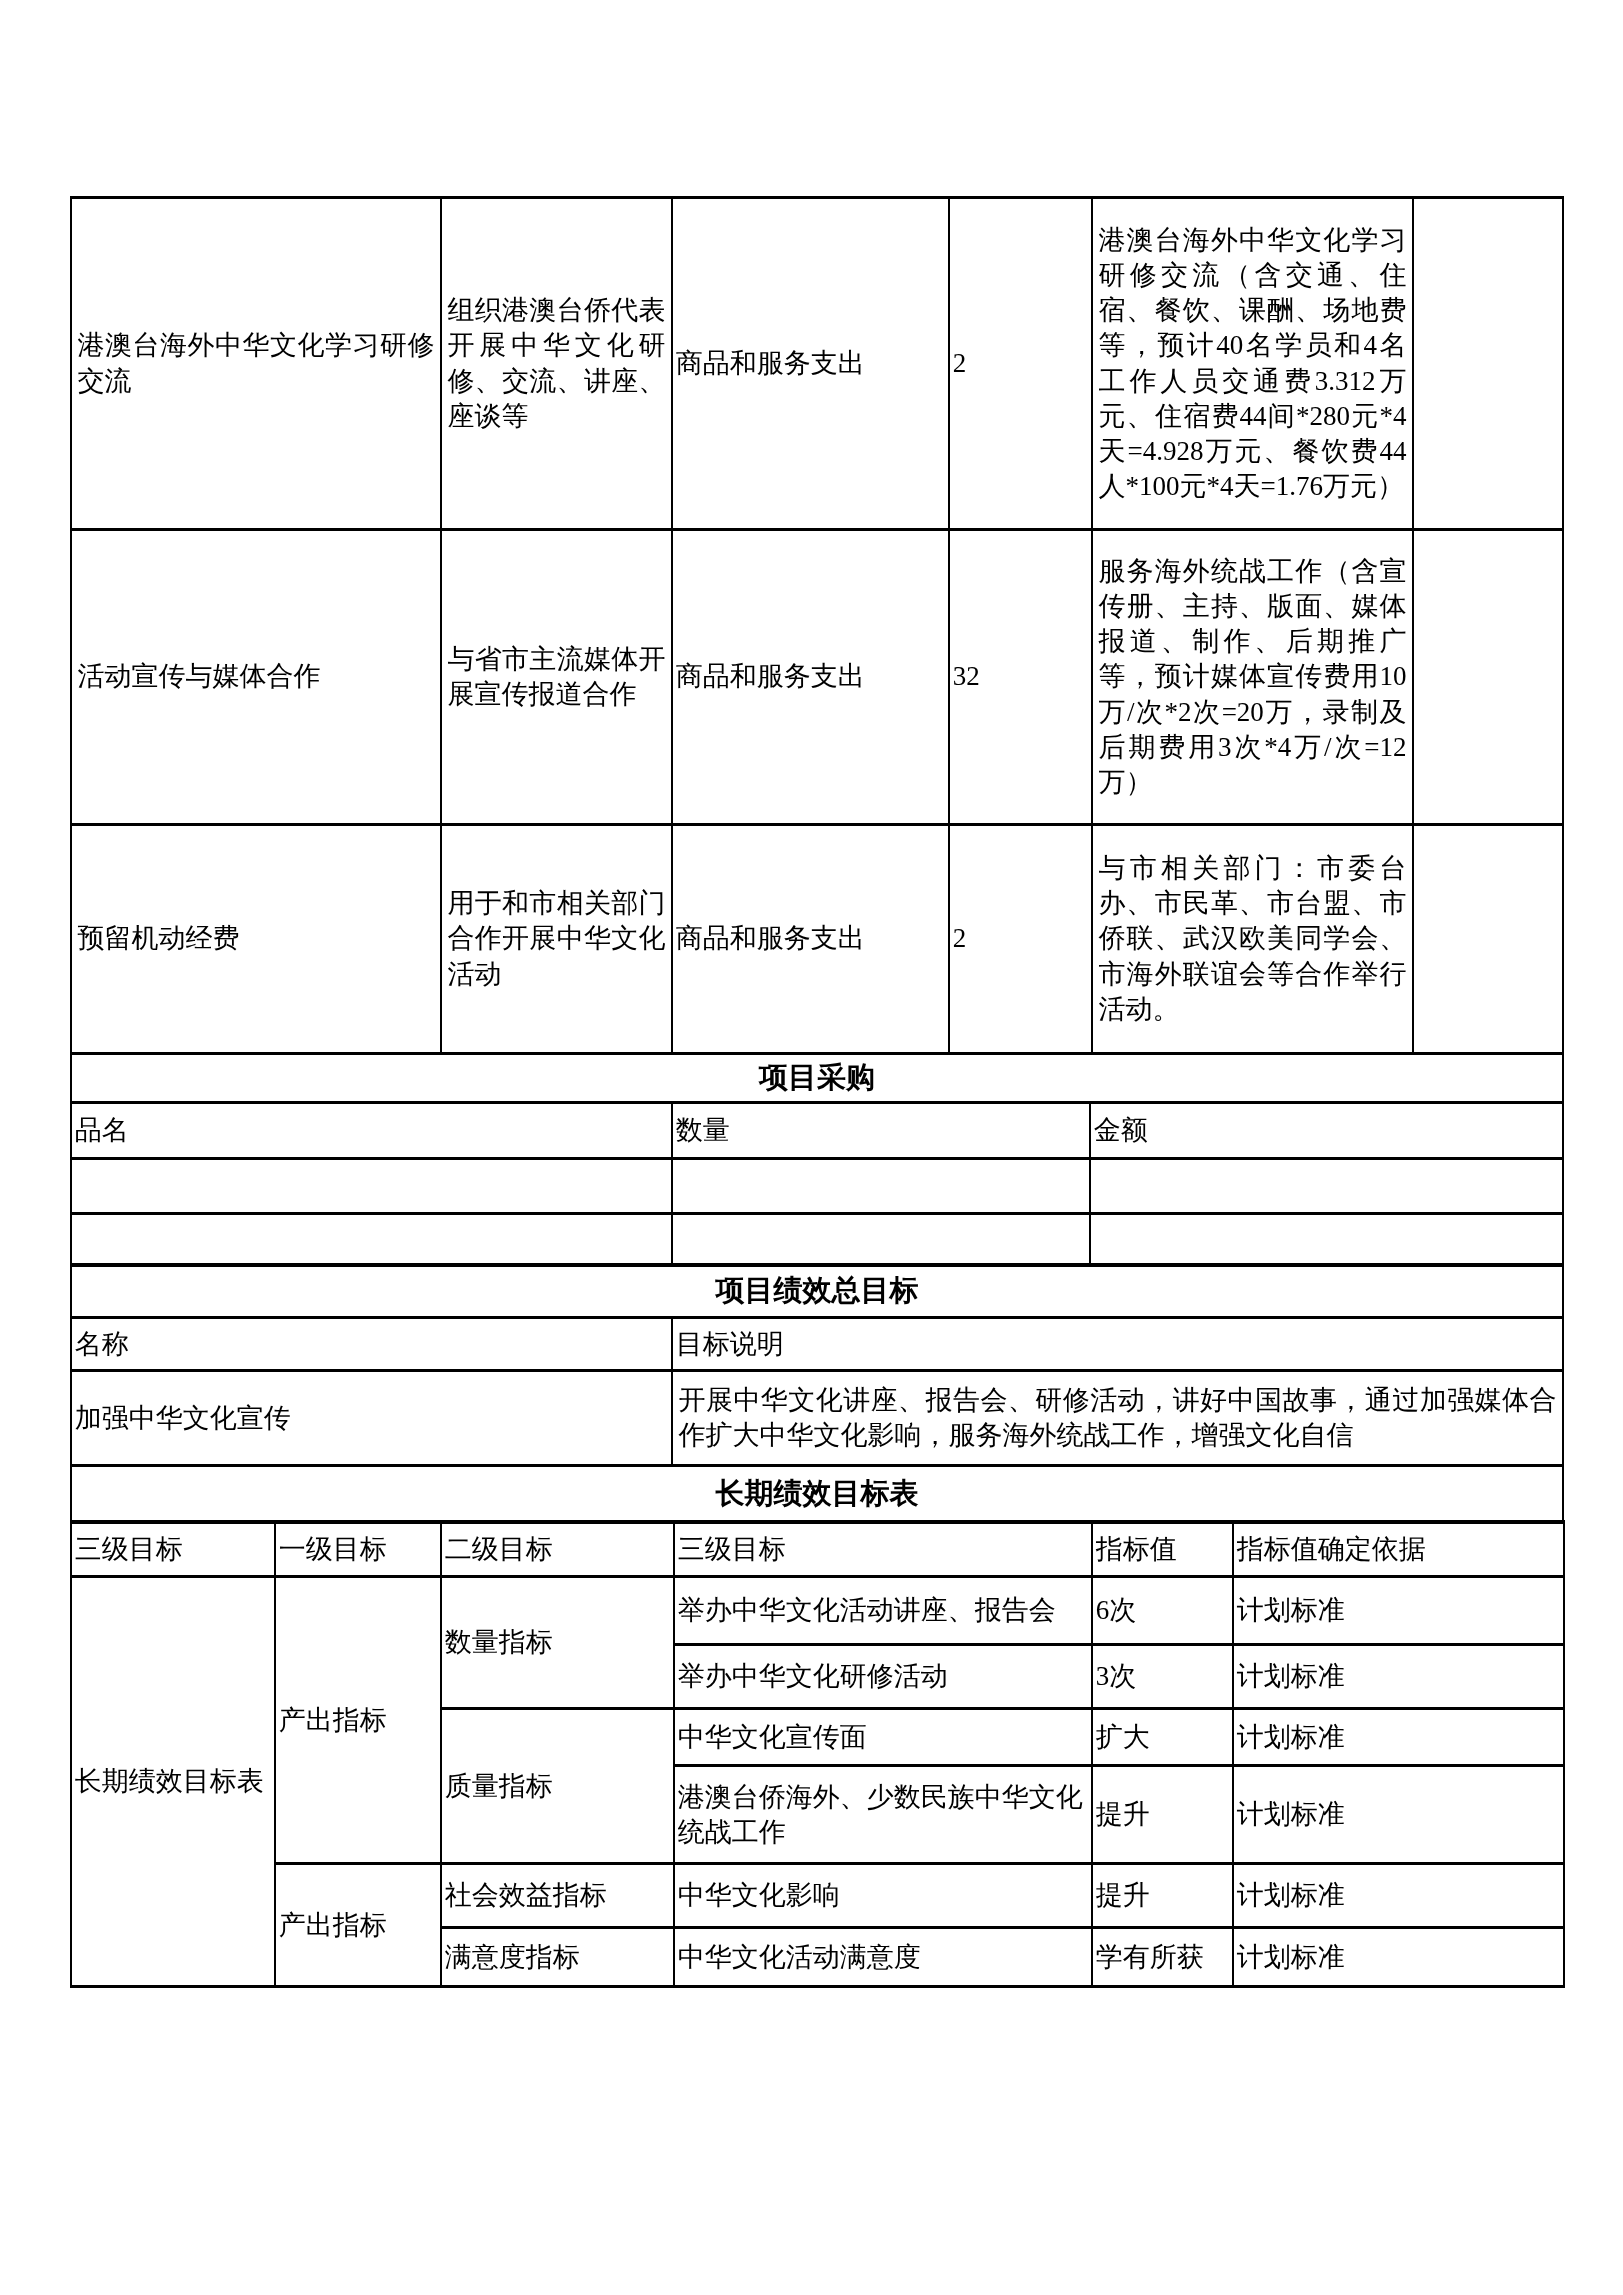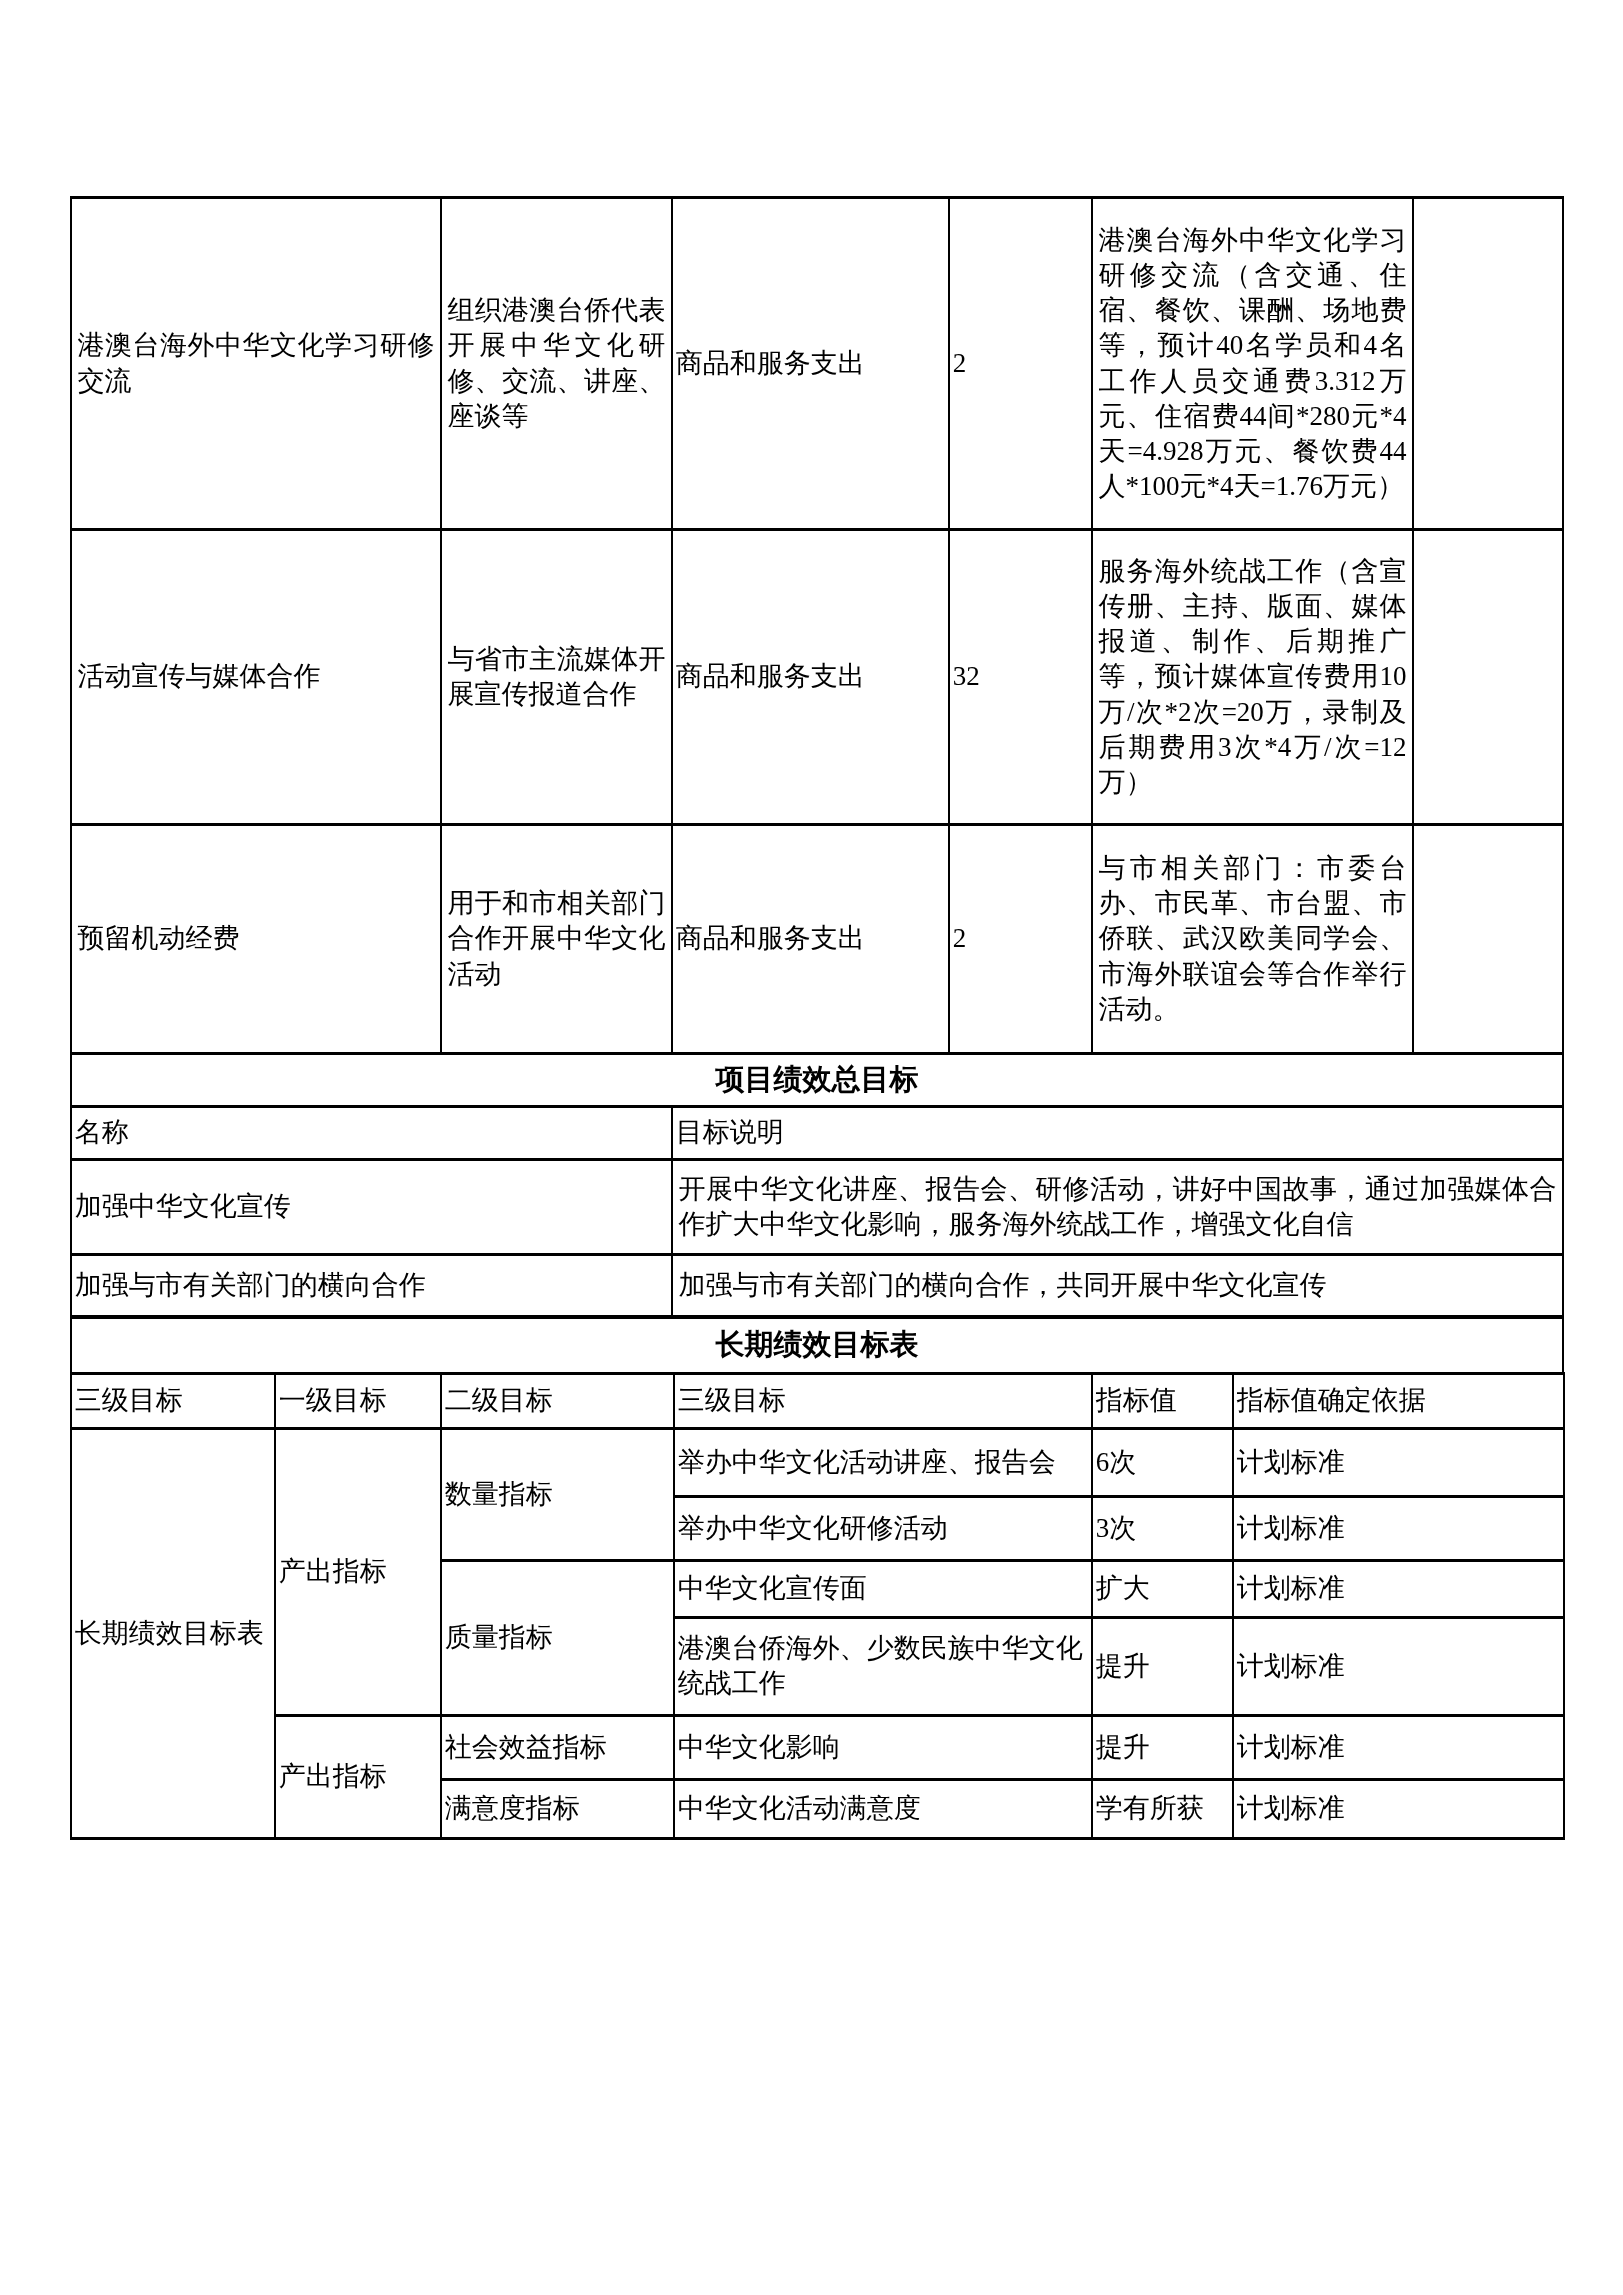--- a/index.html
+++ b/index.html
@@ -93,41 +93,64 @@
       <td class="j">预留机动经费</td>
       <td class="j">用于和市相关部门合作开展中华文化活动</td>
       <td class="c">商品和服务支出</td>
       <td class="c">2</td>
       <td class="j">与市相关部门：市委台办、市民革、市台盟、市侨联、武汉欧美同学会、市海外联谊会等合作举行活动。</td>
       <td class="empty-cell"></td>
     </tr>
   </tbody>
     </table>
 
+  <table class="tbl">
+    <colgroup>
+      <col style="width:601px">
+        <col style="width:418px">
+        <col style="width:473px">
+    </colgroup>
+    <tbody>
+        <tr style="height:49px">
+      <td class="title" colspan="3">项目采购</td>
+    </tr>
+    <tr style="height:56px">
+      <td class="c">品名</td>
+      <td class="c">数量</td>
+      <td class="c">金额</td>
+    </tr>
+    <tr style="height:55px">
+      <td class="empty-cell"></td>
+      <td class="empty-cell"></td>
+      <td class="empty-cell"></td>
+    </tr>
+    <tr style="height:52px">
+      <td class="empty-cell"></td>
+      <td class="empty-cell"></td>
+      <td class="empty-cell"></td>
+    </tr>
+  </tbody>
+    </table>
 
   <table class="tbl">
     <colgroup>
       <col style="width:601px">
         <col style="width:891px">
     </colgroup>
     <tbody>
         <tr style="height:53px">
       <td class="title" colspan="2">项目绩效总目标</td>
     </tr>
     <tr style="height:53px">
       <td class="c">名称</td>
       <td class="c">目标说明</td>
     </tr>
     <tr style="height:95px">
       <td class="c">加强中华文化宣传</td>
       <td class="j">开展中华文化讲座、报告会、研修活动，讲好中国故事，通过加强媒体合作扩大中华文化影响，服务海外统战工作，增强文化自信</td>
-    </tr>
-    <tr style="height:63px">
-      <td class="c">加强与市有关部门的横向合作</td>
-      <td class="j">加强与市有关部门的横向合作，共同开展中华文化宣传</td>
     </tr>
   </tbody>
     </table>
 
   <table class="tbl">
     <colgroup>
       <col style="width:1492px">
     </colgroup>
     <tbody>
         <tr style="height:57px">

